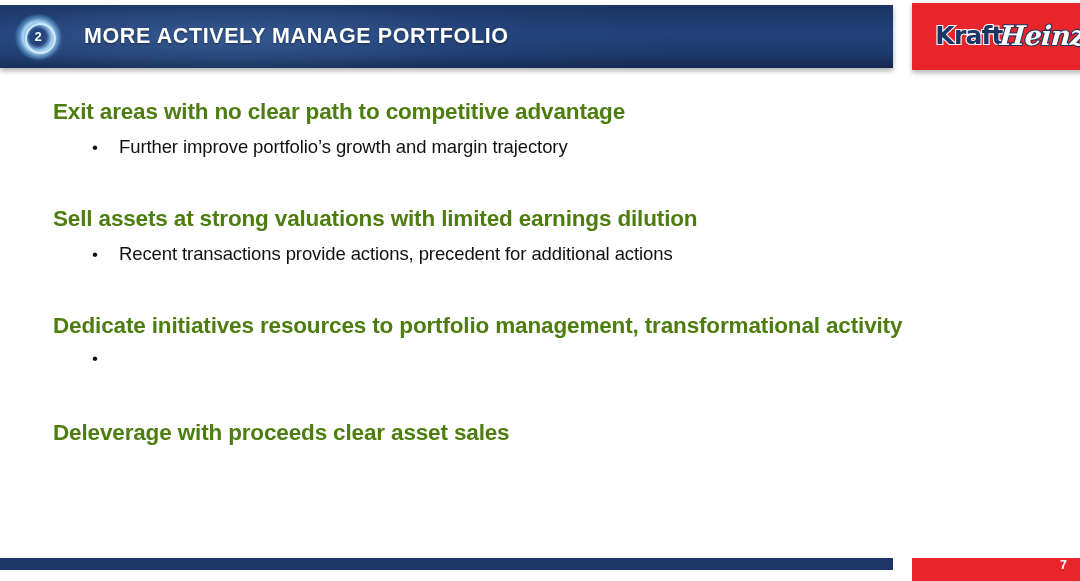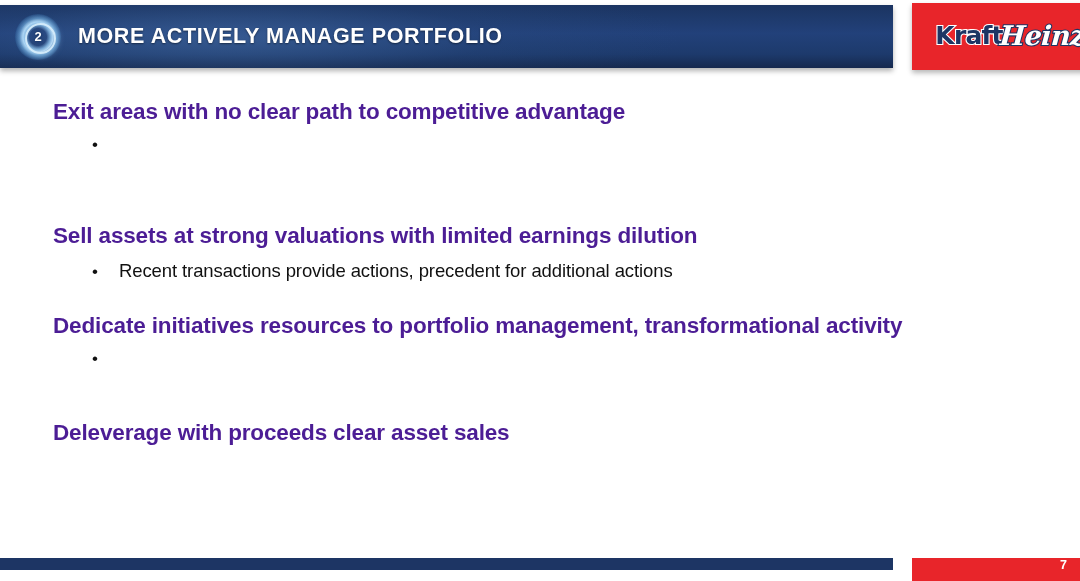--- a/index.html
+++ b/index.html
@@ -78,21 +78,21 @@
   .badge .num {
     position: relative;
     z-index: 3;
     color: #ffffff;
     font-size: 13px;
     font-weight: bold;
     line-height: 1;
     text-shadow: 0 0 3px rgba(10,35,75,0.85);
   }
   .header-title {
-    margin-left: 19px;
+    margin-left: 25px;
     color: #ffffff;
     font-size: 21.5px;
     font-weight: bold;
     letter-spacing: 0.6px;
     white-space: nowrap;
     text-shadow: 0 1px 2px rgba(0,0,0,0.45);
   }
 
   
   .logo-block {
@@ -142,21 +142,21 @@
     left: 0;
     top: 68px;
     right: 0;
     bottom: 30px;
   }
   .section {
     position: absolute;
     left: 53px;
   }
   .heading {
-    color: #4c1d95;
+    color: #4d7c0f;
     font-size: 22.5px;
     font-weight: bold;
     letter-spacing: -0.15px;
     white-space: nowrap;
     line-height: 1.1;
   }
   .bullet-row {
     display: flex;
     align-items: baseline;
     margin-top: 11px;
@@ -226,24 +226,25 @@
       <span class="logo-heinz">Heinz</span>
     </div>
   </div>
 
   <div class="body-area">
 
     <div class="section" style="top:32px">
       <div class="heading">Exit areas with no clear path to competitive advantage</div>
       <div class="bullet-row">
         <span class="bullet-dot">•</span>
-      </div>
-    </div>
-
-    <div class="section" style="top:156px">
+        <span class="bullet-text">Further improve portfolio’s growth and margin trajectory</span>
+      </div>
+    </div>
+
+    <div class="section" style="top:139px">
       <div class="heading">Sell assets at strong valuations with limited earnings dilution</div>
       <div class="bullet-row">
         <span class="bullet-dot">•</span>
         <span class="bullet-text">Recent transactions provide actions, precedent for additional actions</span>
       </div>
     </div>
 
     <div class="section" style="top:246px">
       <div class="heading">Dedicate initiatives resources to portfolio management, transformational activity</div>
       <div class="bullet-row">

